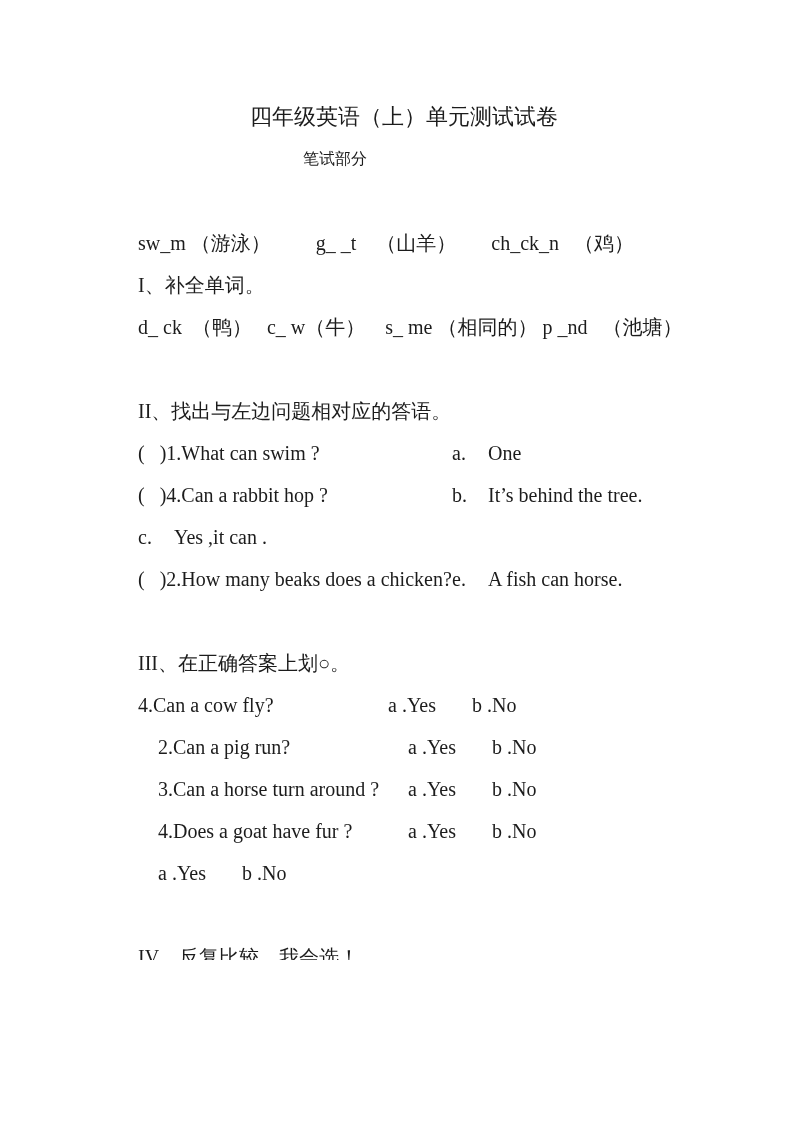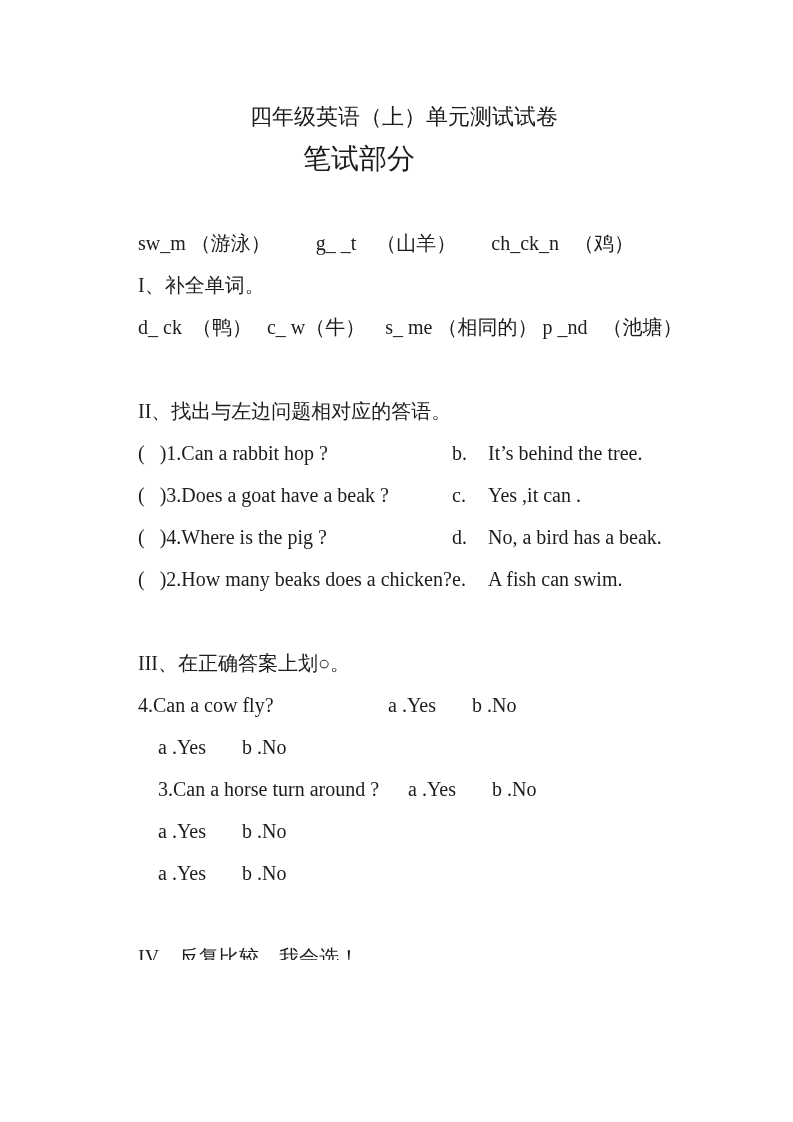--- a/index.html
+++ b/index.html
@@ -25,21 +25,21 @@
   }
   .title-line {
     line-height: 42px;
     white-space: pre;
     font-size: 22px;
     padding-left: 112px;
   }
   .subtitle-line {
     line-height: 42px;
     white-space: pre;
-    font-size: 28px;
+    font-size: 16px;
     padding-left: 165px;
   }
   .blank-line { height: 42px; }
   .match-row { display: flex; line-height: 42px; }
   .match-row .q { flex: 0 0 auto; width: 314px; white-space: pre; }
   .match-row .letter { flex: 0 0 auto; width: 36px; white-space: pre; }
   .match-row .ans { flex: 0 0 auto; white-space: pre; }
   .circle-row { display: flex; line-height: 42px; }
   .circle-row .q { flex: 0 0 auto; width: 250px; white-space: pre; }
   .circle-row .opt-a { flex: 0 0 auto; width: 84px; white-space: pre; }
@@ -59,59 +59,60 @@
 
     <div class="line">sw_m （游泳）         g_ _t    （山羊）       ch_ck_n   （鸡）</div>
     <div class="line">I、补全单词。</div>
     <div class="line">d_ ck  （鸭）   c_ w（牛）    s_ me （相同的） p _nd   （池塘）</div>
 
     <div class="blank-line"></div>
 
     <div class="line">II、找出与左边问题相对应的答语。</div>
 
     <div class="match-row">
-      <span class="q">(   )1.Can a rabbit hop ?</span>
+      <span class="q">(   )1.What can swim ?</span>
+      <span class="letter">a.</span>
+      <span class="ans">One</span>
+    </div>
+    <div class="match-row">
+      <span class="q">(   )4.Can a rabbit hop ?</span>
       <span class="letter">b.</span>
       <span class="ans">It’s behind the tree.</span>
     </div>
     <div class="match-row">
-      <span class="q">(   )3.Does a goat have a beak ?</span>
       <span class="letter">c.</span>
       <span class="ans">Yes ,it can .</span>
     </div>
     <div class="match-row">
-      <span class="q">(   )4.Where is the pig ?</span>
-      <span class="letter">d.</span>
-      <span class="ans">No, a bird has a beak.</span>
-    </div>
-    <div class="match-row">
       <span class="q">(   )2.How many beaks does a chicken?</span>
       <span class="letter">e.</span>
-      <span class="ans">A fish can swim.</span>
+      <span class="ans">A fish can horse.</span>
     </div>
 
     <div class="blank-line"></div>
 
     <div class="line">III、在正确答案上划○。</div>
 
     <div class="circle-row">
       <span class="q">4.Can a cow fly?</span>
       <span class="opt-a">a .Yes</span>
       <span class="opt-b">b .No</span>
     </div>
     <div class="circle-row indent">
+      <span class="q">2.Can a pig run?</span>
       <span class="opt-a">a .Yes</span>
       <span class="opt-b">b .No</span>
     </div>
     <div class="circle-row indent">
       <span class="q">3.Can a horse turn around ?</span>
       <span class="opt-a">a .Yes</span>
       <span class="opt-b">b .No</span>
     </div>
     <div class="circle-row indent">
+      <span class="q">4.Does a goat have fur ?</span>
       <span class="opt-a">a .Yes</span>
       <span class="opt-b">b .No</span>
     </div>
     <div class="circle-row indent">
       <span class="opt-a">a .Yes</span>
       <span class="opt-b">b .No</span>
     </div>
 
     <div class="blank-line"></div>
 

